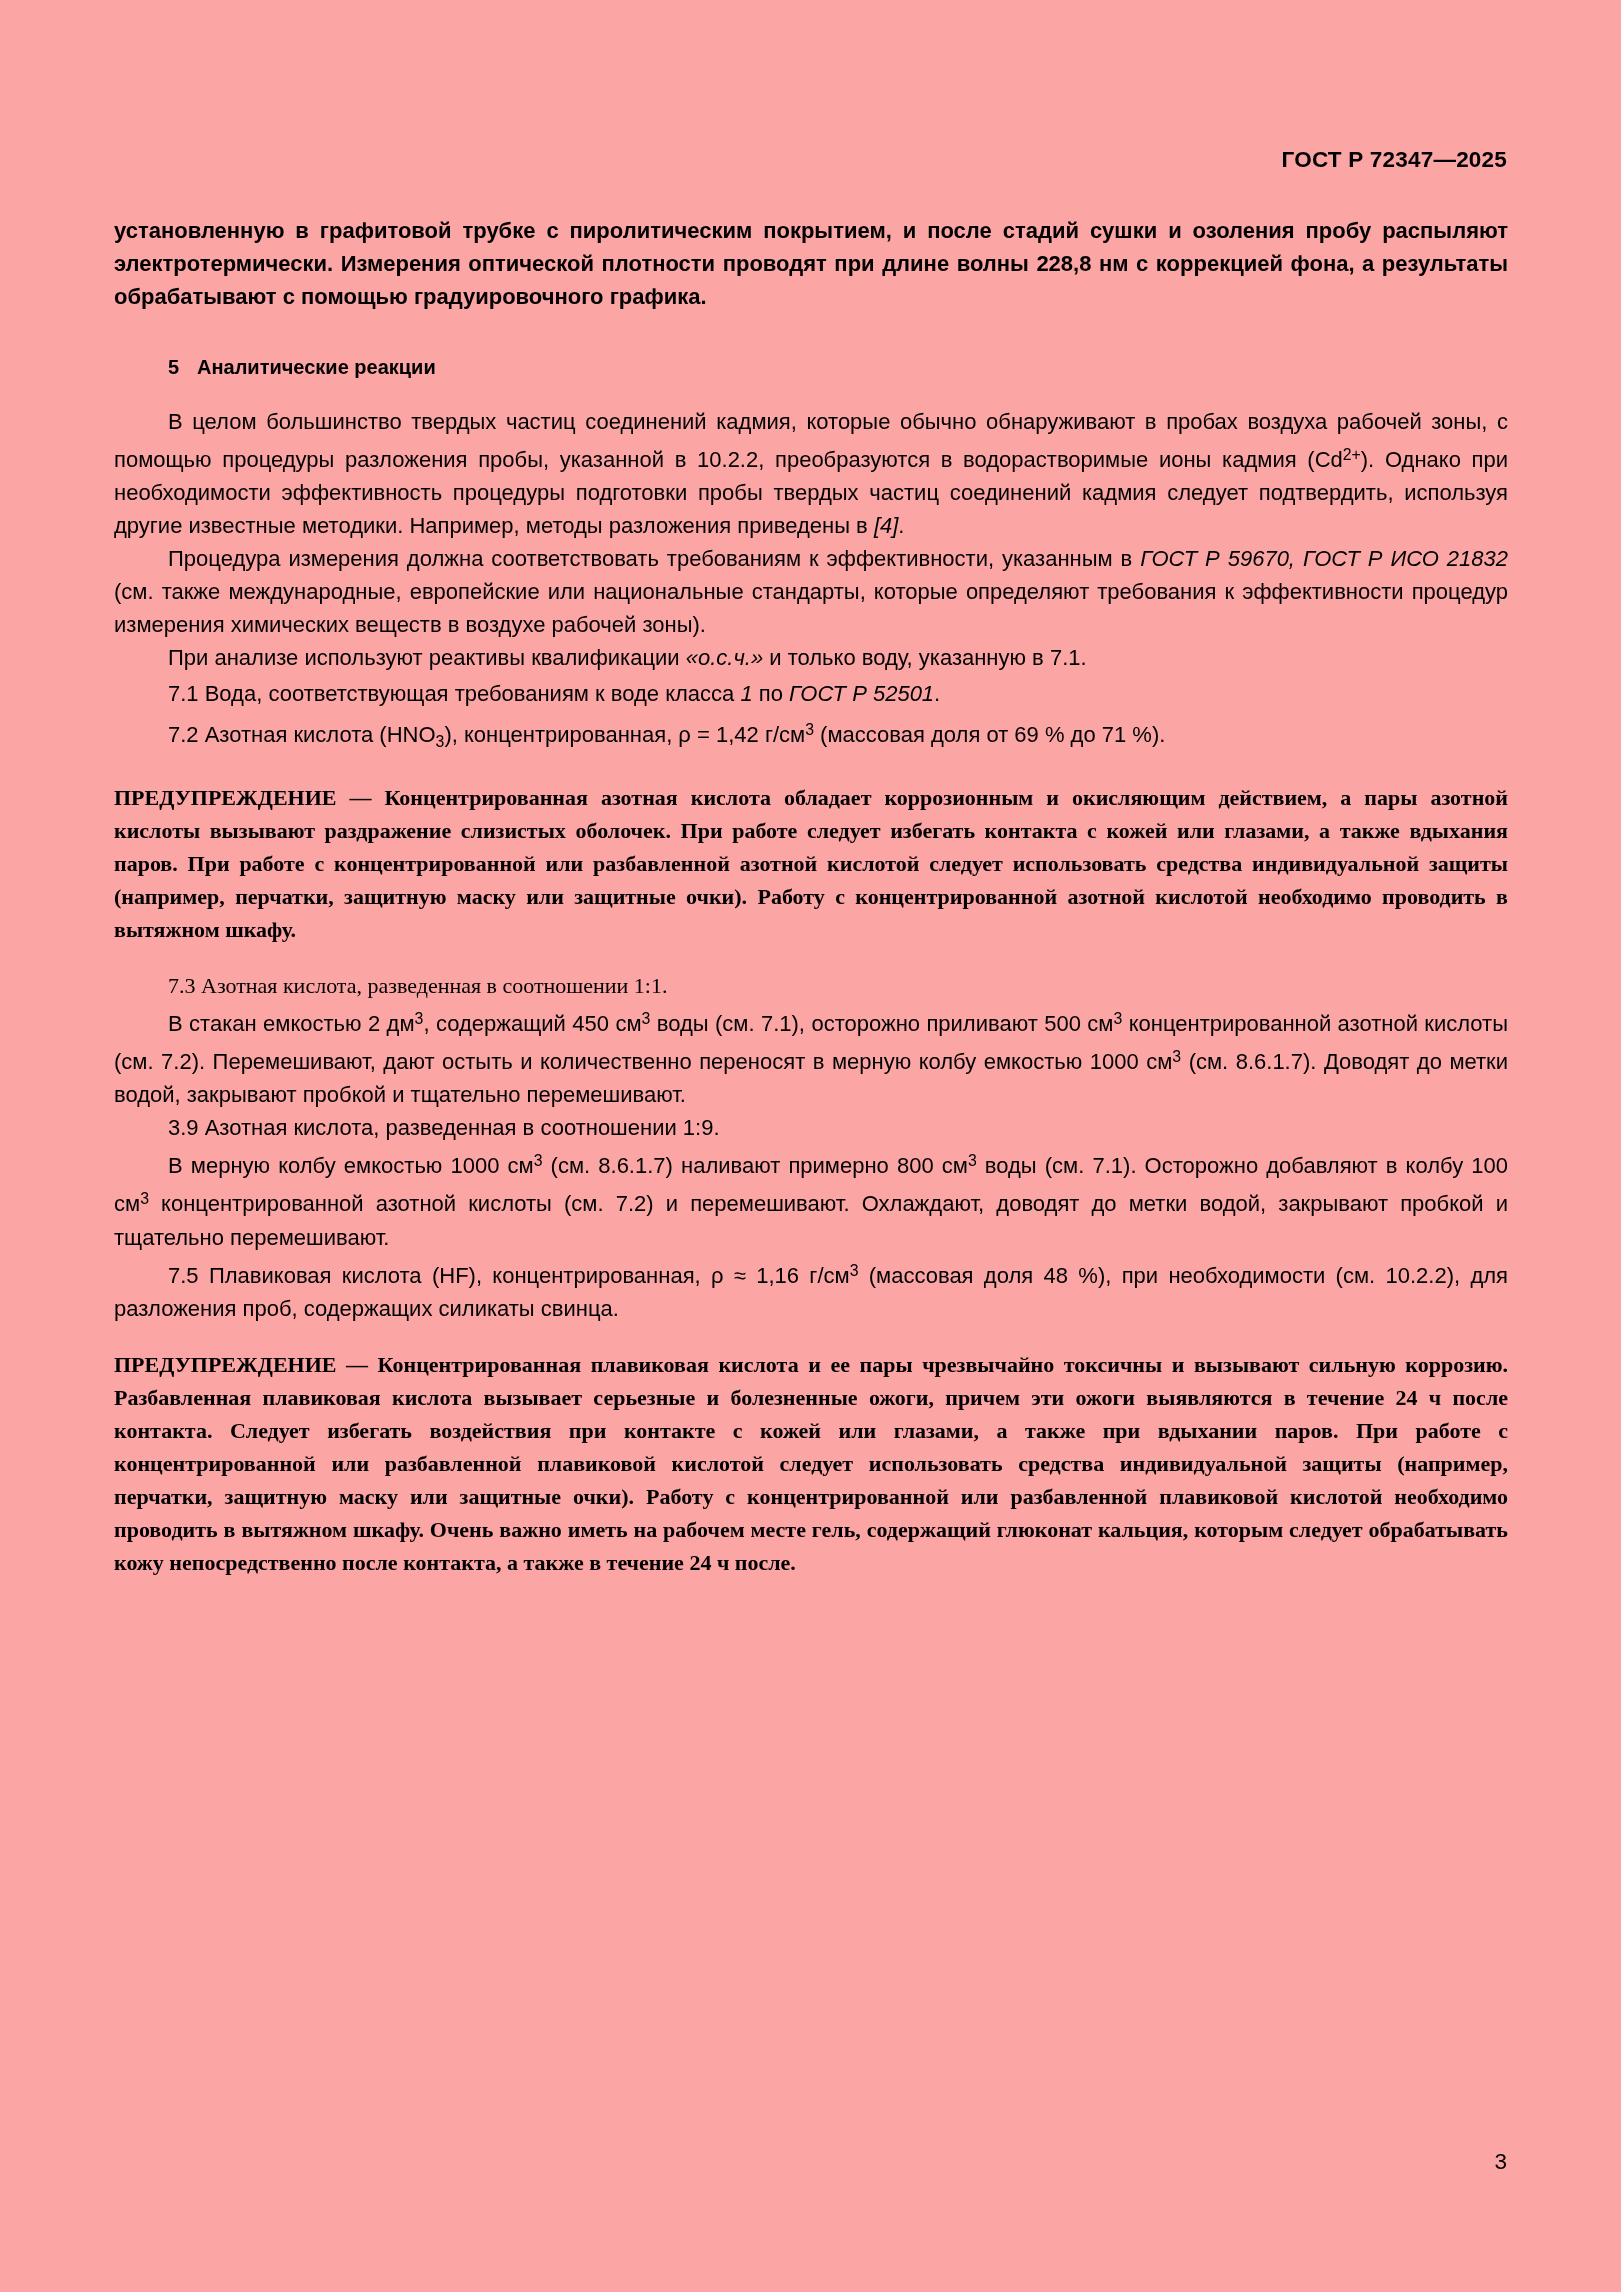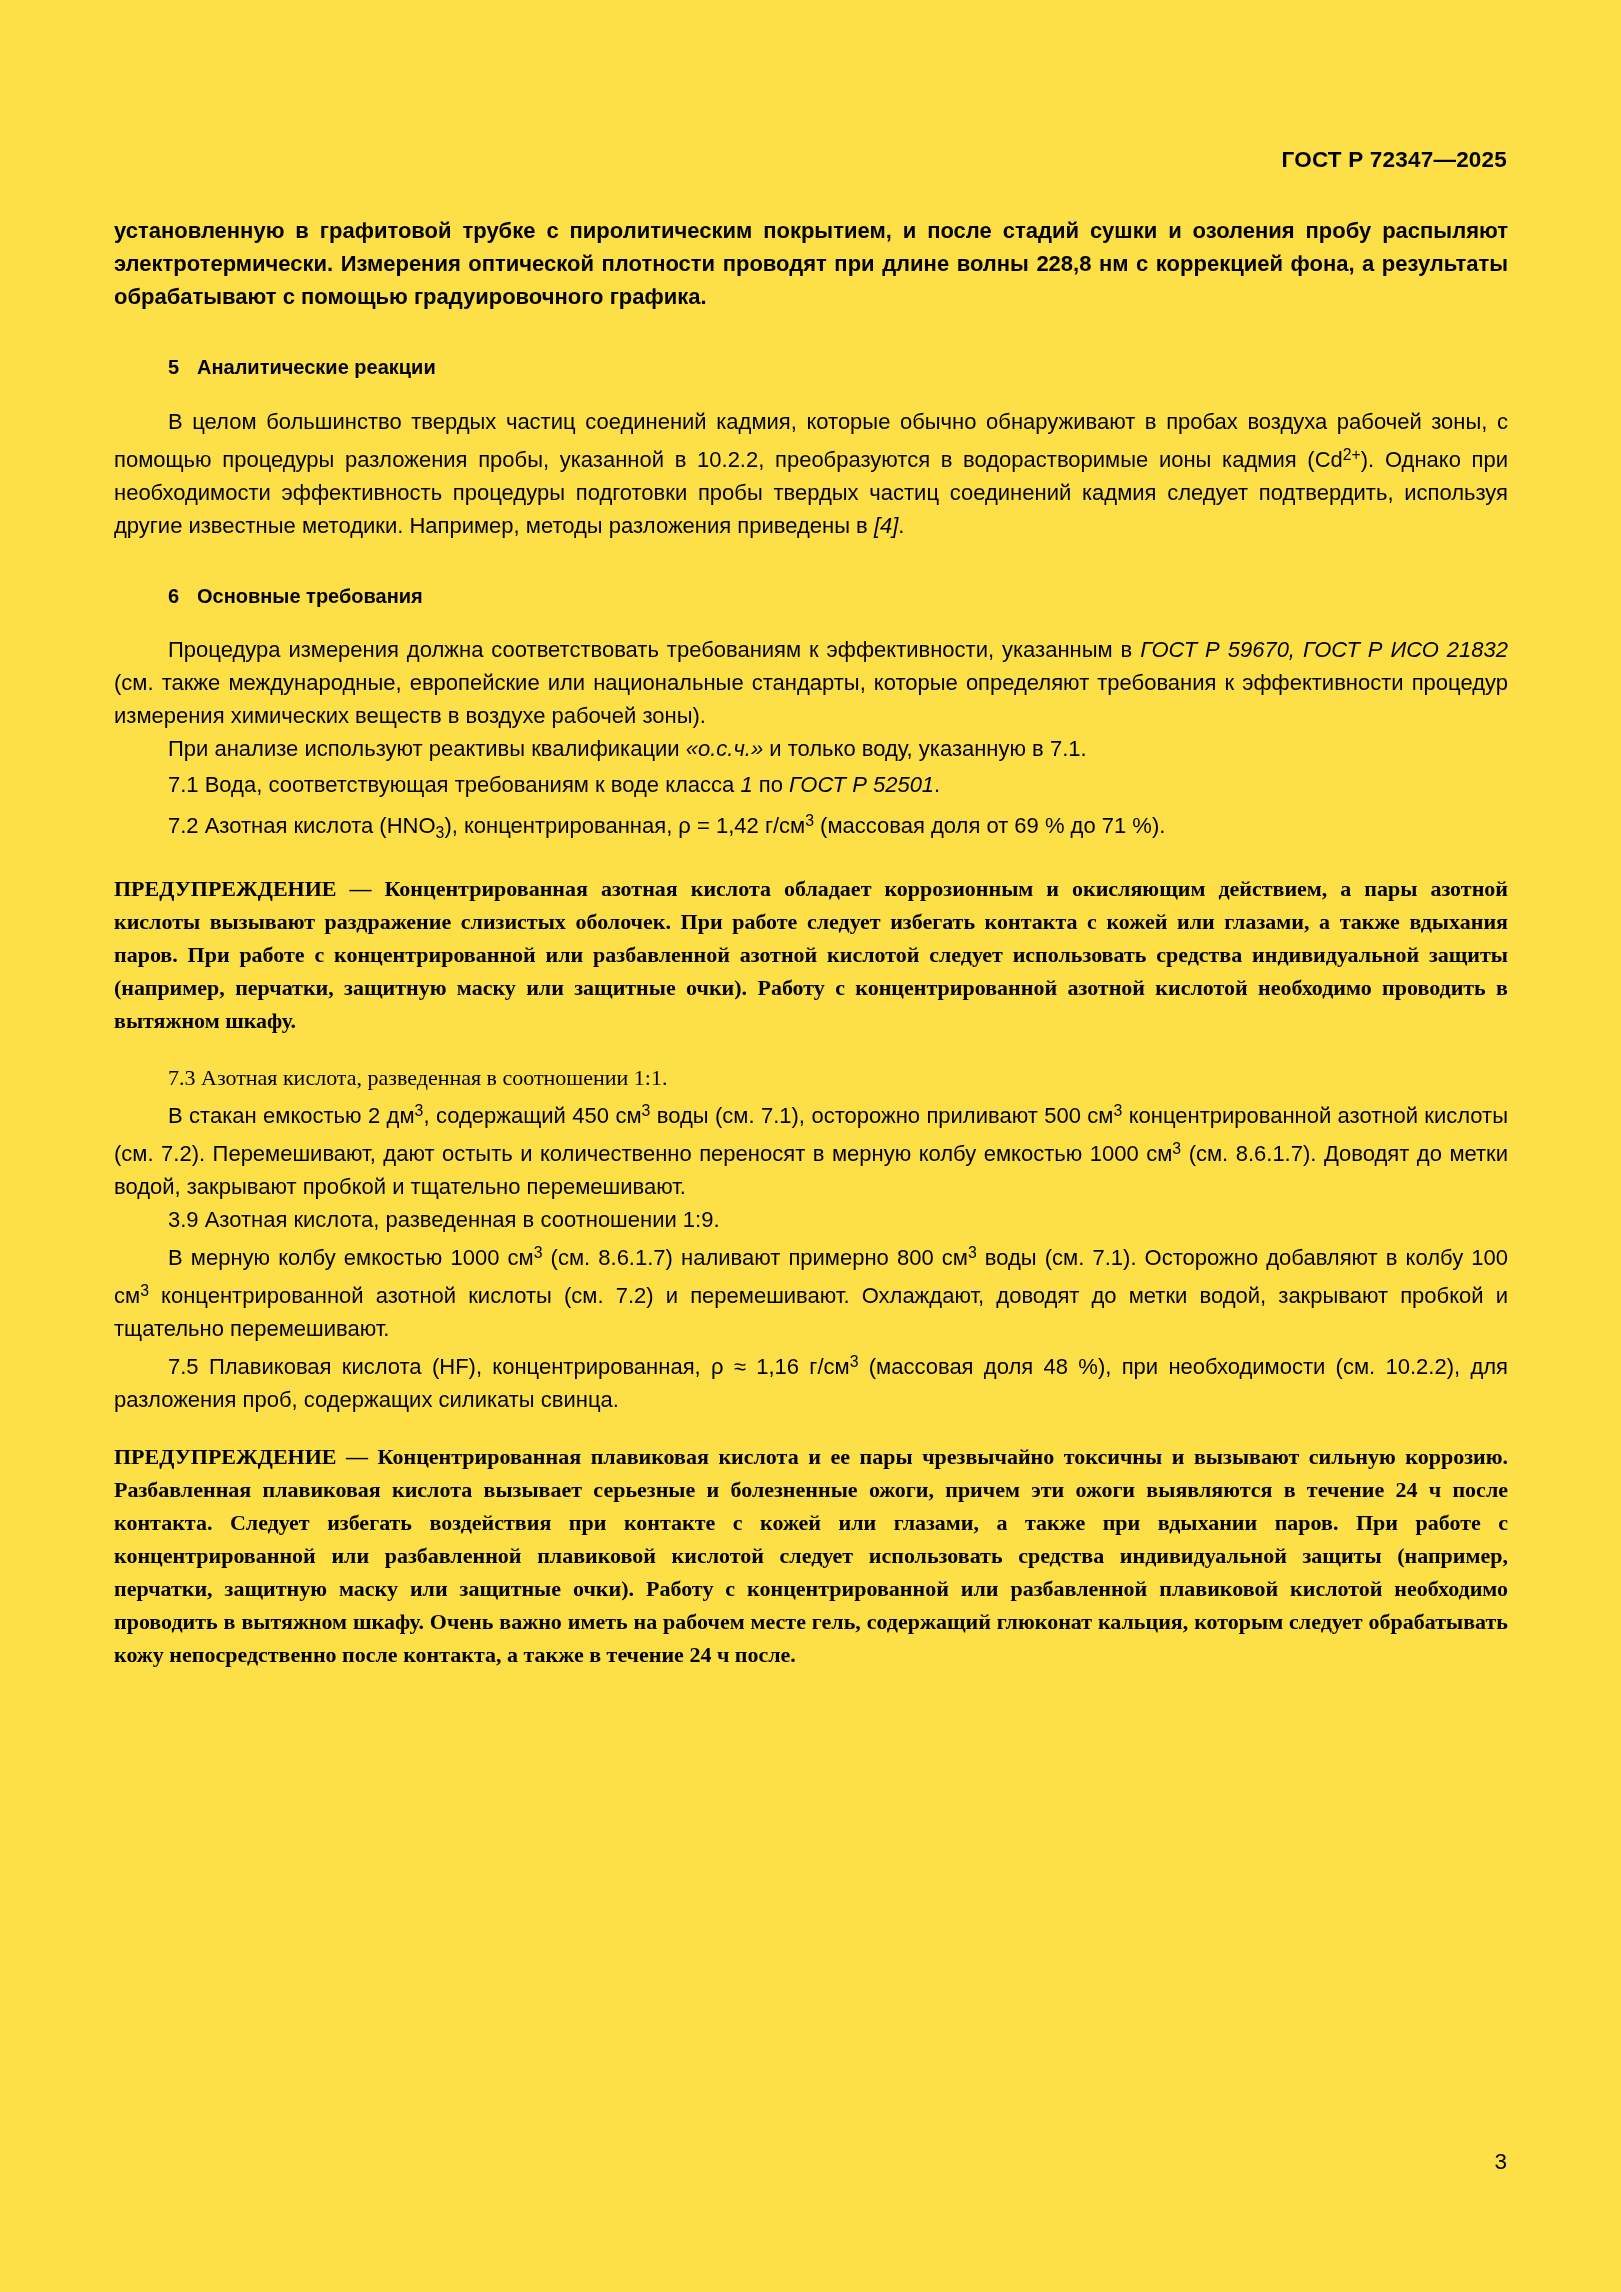--- a/index.html
+++ b/index.html
@@ -5,21 +5,21 @@
   html, body {
     margin: 0;
     padding: 0;
     background: #ffffff;
   }
   .page {
     position: relative;
     width: 1621px;
     height: 2293px;
     margin: 0 auto;
-    background: #fde047;
+    background: #fca5a5;
     font-family: "Liberation Sans", sans-serif;
     color: #000000;
     box-sizing: border-box;
     padding-left: 24px;
   }
   .header {
     position: absolute;
     top: 147px;
     right: 114px;
     font-size: 22.5px;
@@ -110,23 +110,20 @@
   <div class="content">
 
     <p class="intro noindent">установленную в графитовой трубке с пиролитическим покрытием, и после стадий сушки и озоления пробу распыляют электротермически. Измерения оптической плотности проводят при длине волны 228,8 нм с коррекцией фона, а результаты обрабатывают с помощью градуировочного графика.</p>
 
     <h2 class="sec-heading">
       <span class="num">5</span><span>Аналитические реакции</span>
     </h2>
 
     <p class="indent"><span>В целом большинство твердых частиц соединений кадмия, которые обычно обнаруживают в пробах воздуха рабочей зоны, с помощью процедуры разложения пробы, указанной в 10.2.2, преобразуются в водорастворимые ионы кадмия (Cd</span><sup>2+</sup><span>). Однако при необходимости эффективность процедуры подготовки пробы твердых частиц соединений кадмия следует подтвердить, используя другие известные методики. Например, методы разложения приведены в </span><em>[4]</em><span>.</span></p>
 
-    <h2 class="sec-heading">
-      <span class="num">6</span><span>Основные требования</span>
-    </h2>
 
     <p class="indent"><span>Процедура измерения должна соответствовать требованиям к эффективности, указанным в </span><em>ГОСТ Р 59670, ГОСТ Р ИСО 21832</em><span> (см. также международные, европейские или национальные стандарты, которые определяют требования к эффективности процедур измерения химических веществ в воздухе рабочей зоны).</span></p>
 
 
     <p class="indent"><span>При анализе используют реактивы квалификации </span><em>«о.с.ч.»</em><span> и только воду, указанную в 7.1.</span></p>
 
     <p class="indent gap-small"><span>7.1 Вода, соответствующая требованиям к воде класса </span><em>1</em><span> по </span><em>ГОСТ Р 52501</em><span>.</span></p>
 
     <p class="indent gap-small"><span>7.2 Азотная кислота (HNO</span><sub>3</sub><span>), концентрированная, ρ = 1,42 г/см</span><sup>3</sup><span> (массовая доля от 69 % до 71 %).</span></p>
 

